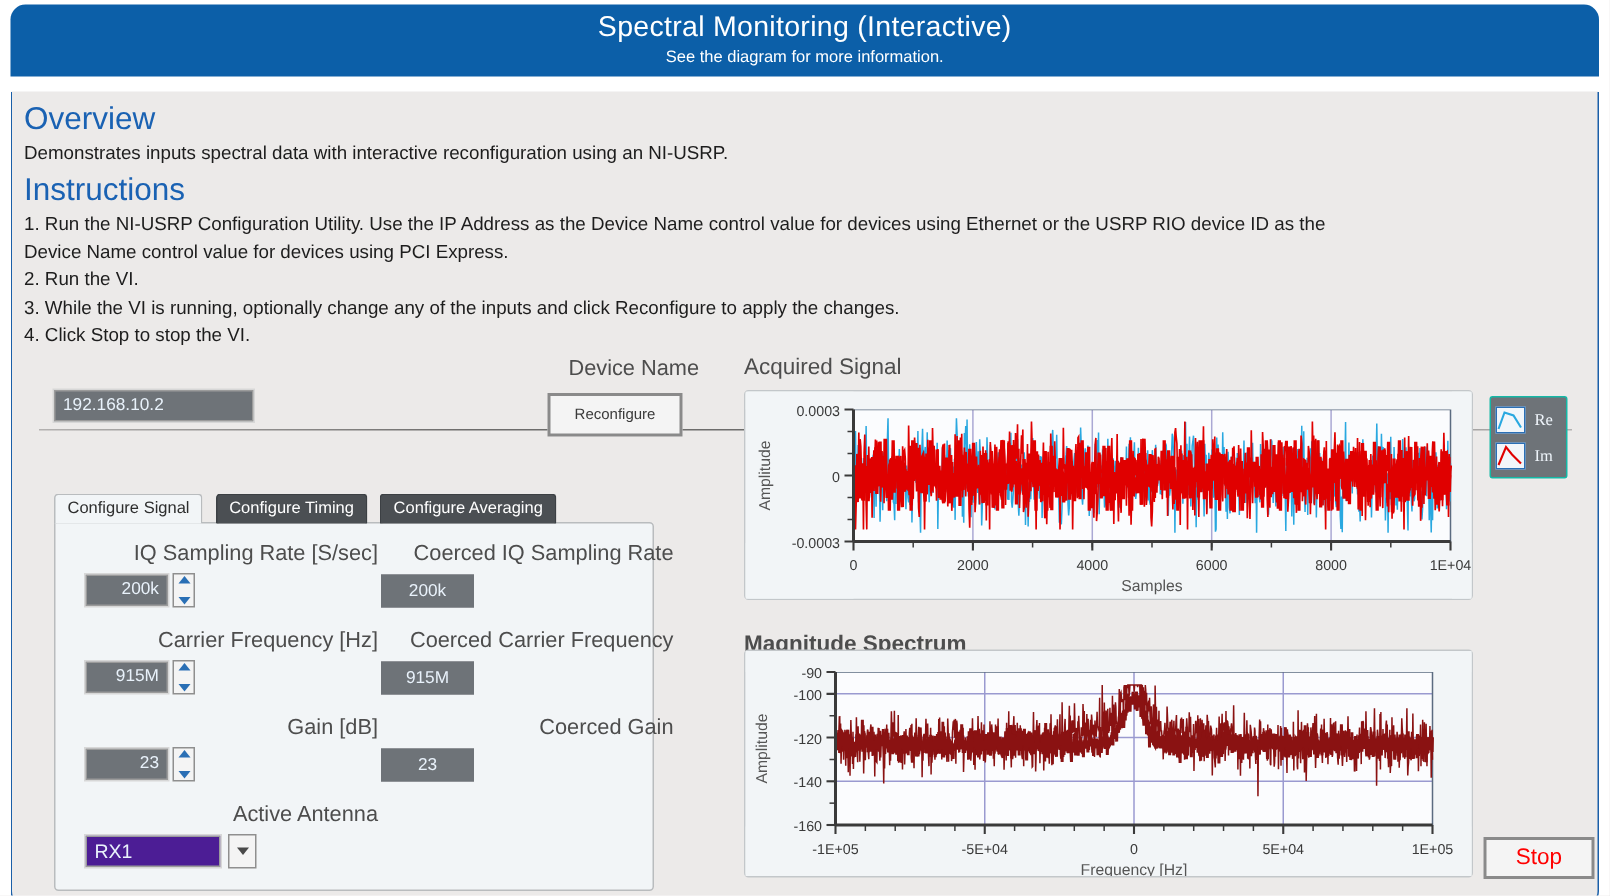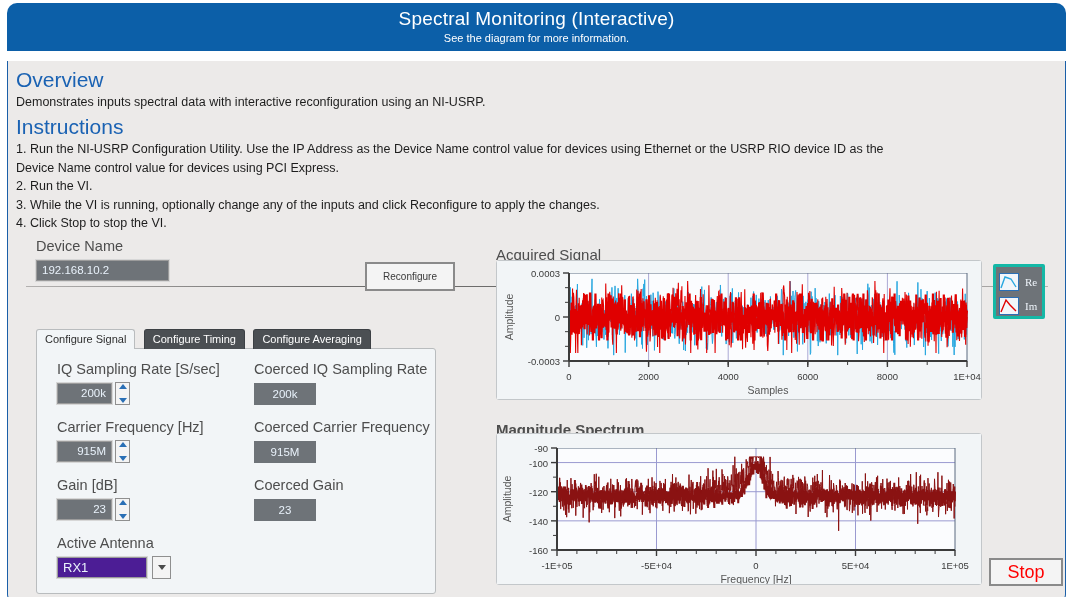--- a/index.html
+++ b/index.html
@@ -50,21 +50,21 @@
   }
   .instr-list{margin:0;padding:0;list-style:none;}
   .instr-list li{color:#1d1d1d;font-size:12.5px;line-height:18.5px;}
   .divider{
     position:absolute;left:18px;top:225px;width:1022px;height:1px;
     background:linear-gradient(to right,#b3b1b0,#6d6c6b 28%,#6d6c6b 66%,#b3b1b0);
   }
   
   .left-col{position:absolute;left:36px;top:236px;width:430px;}
   .lbl{
-    color:#4d4d4d;font-size:14.5px;line-height:20px;
+    color:#4d4d4d;font-size:14.5px;line-height:20px;text-align:right;
   }
   
   .str-ctrl{
     display:inline-block;box-sizing:border-box;
     width:133px;height:21px;line-height:19px;
     background:#6e7378;border:1px solid #9b9b9b;
     outline:1px solid #d7d7d7;
     color:#e9f2fb;font-size:11.5px;padding:0 5px;
     vertical-align:middle;
   }
@@ -141,40 +141,40 @@
     border-right:4px solid transparent;border-top:5px solid #4a4a4a;
   }
   
   .gtitle{color:#4d4d4d;font-size:15px;line-height:20px;}
   .gframe{
     box-sizing:border-box;background:#f2f5f7;
     border:1px solid #c3c7ca;border-radius:3px;
   }
   .graph1{position:absolute;left:496px;top:260px;width:486px;height:140px;}
   .graph2{position:absolute;left:496px;top:433px;width:486px;height:152px;}
-  .gt1{position:absolute;left:496px;top:245px;}
+  .gt1{position:absolute;left:496px;top:235px;}
   .gt2{position:absolute;left:496px;top:420px;font-weight:bold;}
   .plotsvg{display:block;}
   
   .legend{
     position:absolute;left:993px;top:264px;width:52px;height:55px;
-    background:#6e7378;border:3px solid #14b8a6;border-radius:2px;
+    background:#6e7378;border:1px solid #14b8a6;border-radius:2px;
     box-sizing:border-box;padding:3px 0 0 3px;
   }
   .legrow{display:flex;align-items:center;height:24px;}
   .legicon{
     width:20px;height:18px;background:#f2f6fa;border:1px solid #2a6fb5;
     box-sizing:border-box;flex:0 0 auto;
   }
   .legtext{color:#eef4fa;font-size:11px;margin-left:6px;font-family:"Liberation Serif",serif;}
   
   .stopbtn{
     position:absolute;left:989px;top:558px;width:74px;height:28px;line-height:24px;
     background:#f4f4f4;border:2px solid #8a8a8a;
-    color:#ff0000;font-size:18px;text-align:center;cursor:pointer;
+    color:#ff0000;font-size:15px;text-align:center;cursor:pointer;
     box-sizing:border-box;
   }
 </style>
 </head>
 <body>
 
 <div class="app">
 
   <div class="banner">
     <div class="banner-title">Spectral Monitoring (Interactive)</div>

